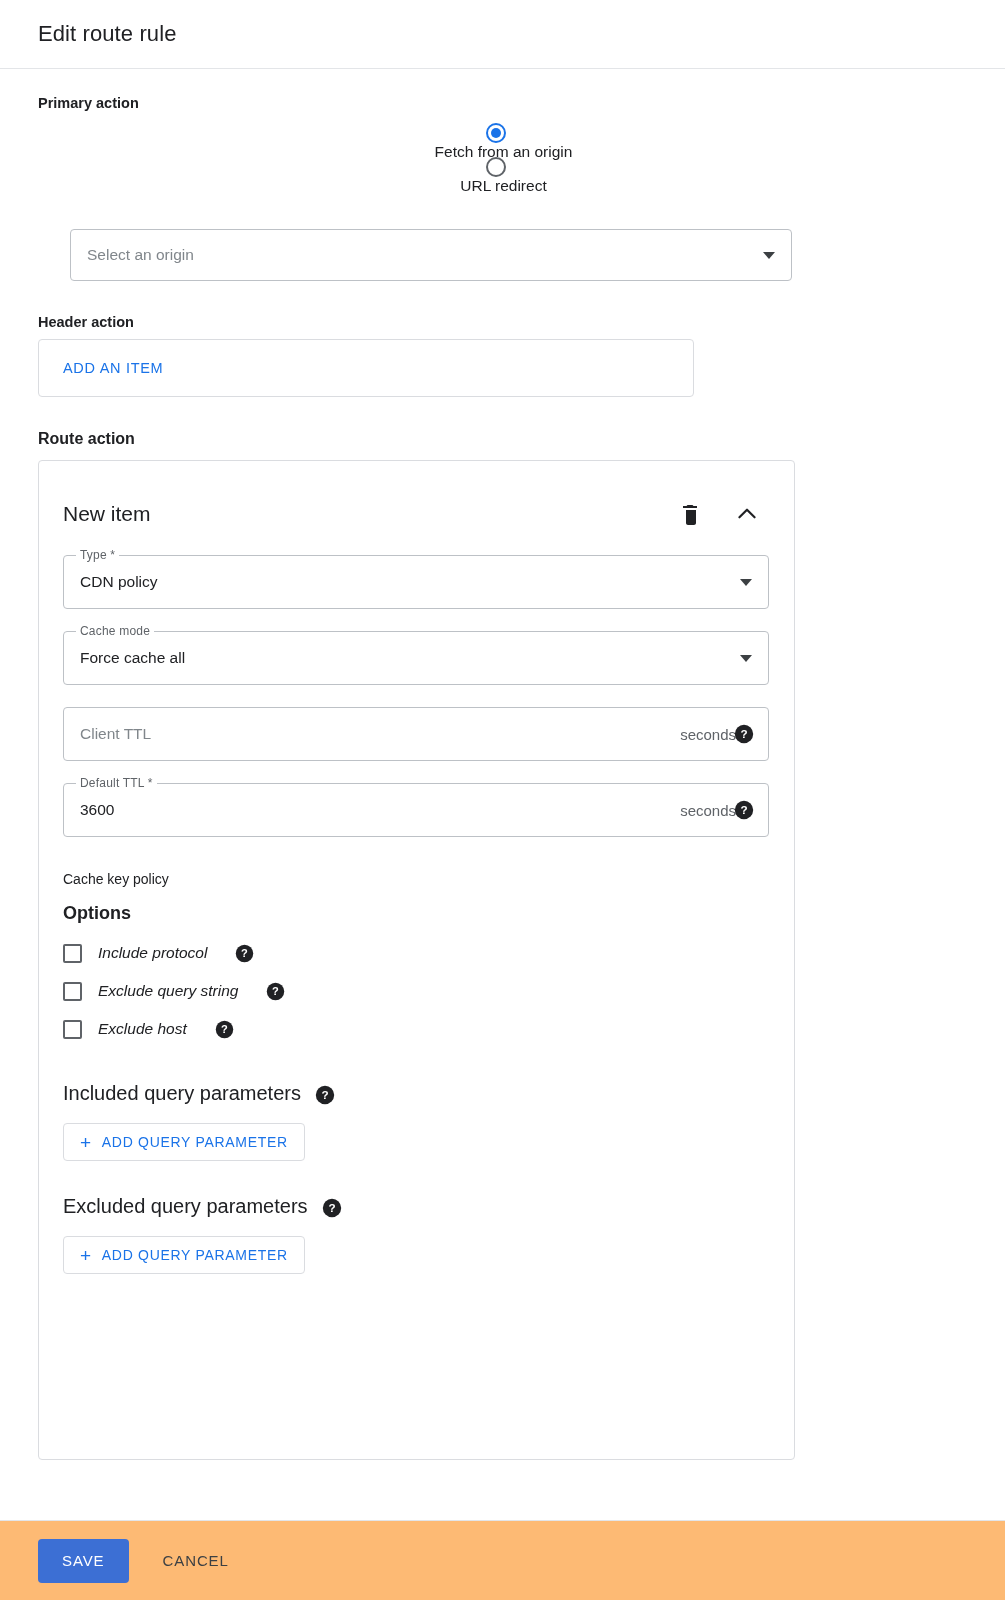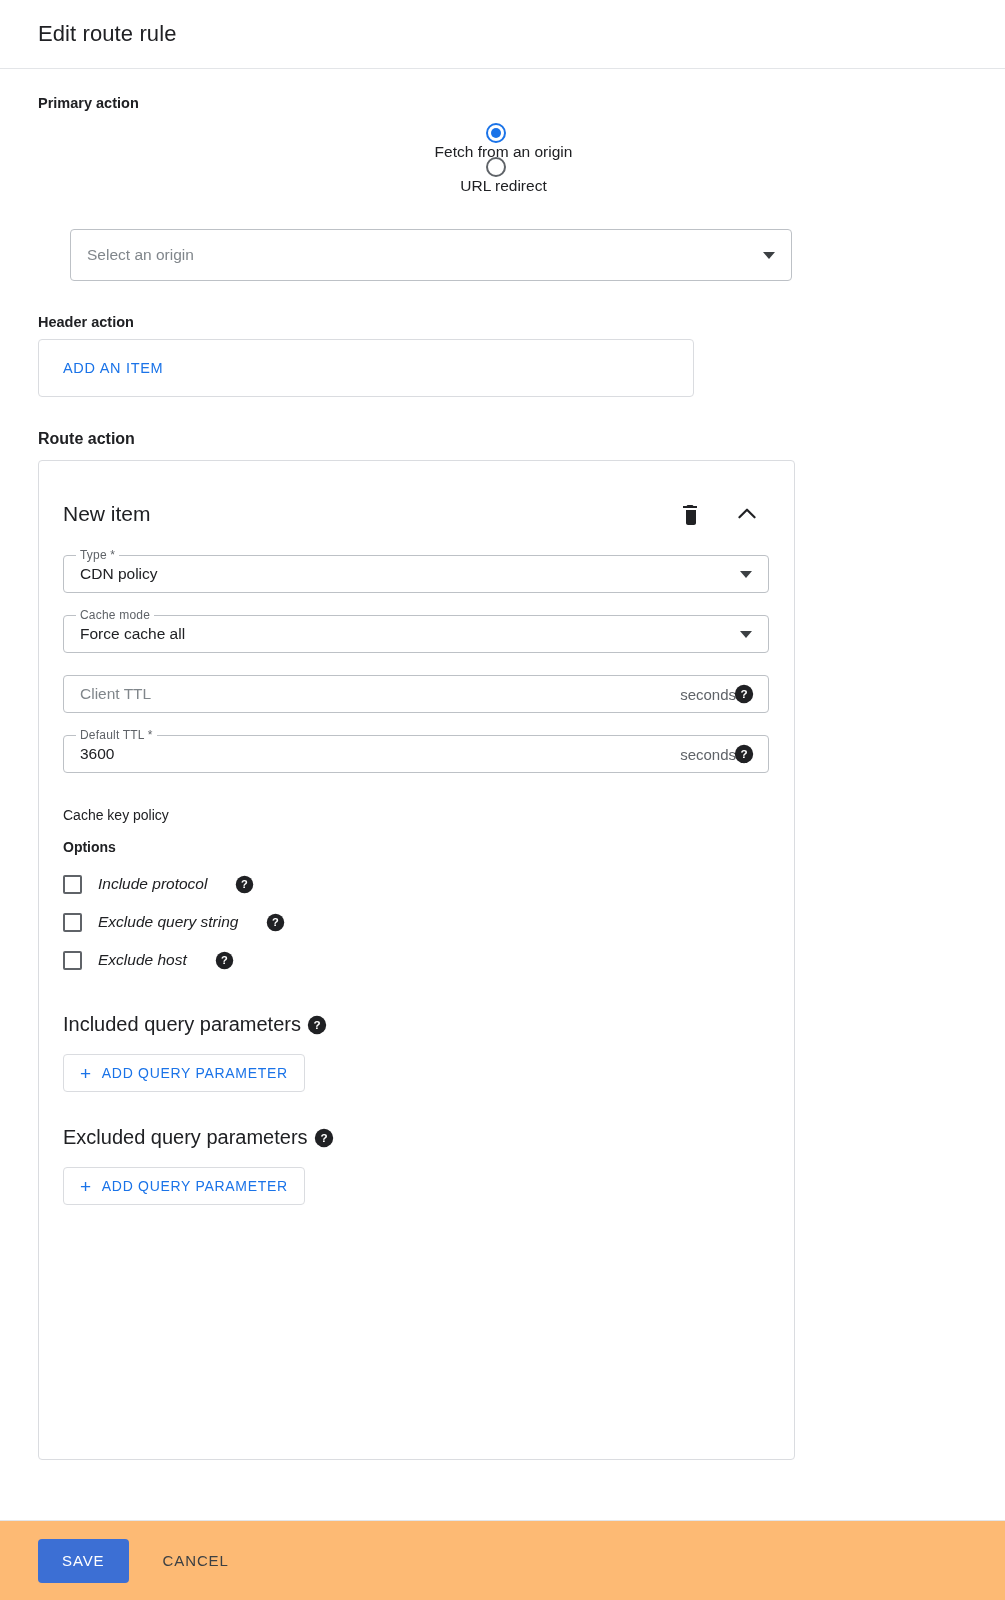--- a/index.html
+++ b/index.html
@@ -198,21 +198,21 @@
     cursor: pointer;
     display: flex;
     align-items: center;
     justify-content: center;
   }
 
   
   .field {
     position: relative;
     width: 706px;
-    height: 38px;
+    height: 54px;
     border: 1px solid #bdc1c6;
     border-radius: 4px;
     margin-bottom: 22px;
     display: flex;
     align-items: center;
     padding: 15px 16px;
     background: #fff;
   }
   .field .flabel {
     position: absolute;
@@ -248,21 +248,21 @@
   svg.help { display:block; }
 
   
   .sub-title {
     font-size: 14px;
     font-weight: 400;
     margin-top: 34px;
     margin-bottom: 16px;
   }
   .options-label {
-    font-size: 14px;
+    font-size: 18px;
     font-weight: 700;
     margin-bottom: 10px;
   }
   .check-row {
     display: flex;
     align-items: center;
     height: 38px;
   }
   .checkbox {
     width: 19px;
@@ -278,22 +278,22 @@
     margin-right: 28px;
     font-style: italic;
   }
 
   .param-title {
     font-size: 20px;
     font-weight: 400;
     margin-top: 34px;
     margin-bottom: 18px;
     display: flex;
-    align-items: center;
-    gap: 6px;
+    align-items: flex-end;
+    gap: 14px;
   }
   .outline-btn {
     height: 38px;
     border: 1px solid #dadce0;
     border-radius: 4px;
     background: #fff;
     color: #1a73e8;
     font-size: 14px;
     font-weight: 500;
     letter-spacing: 0.7px;

